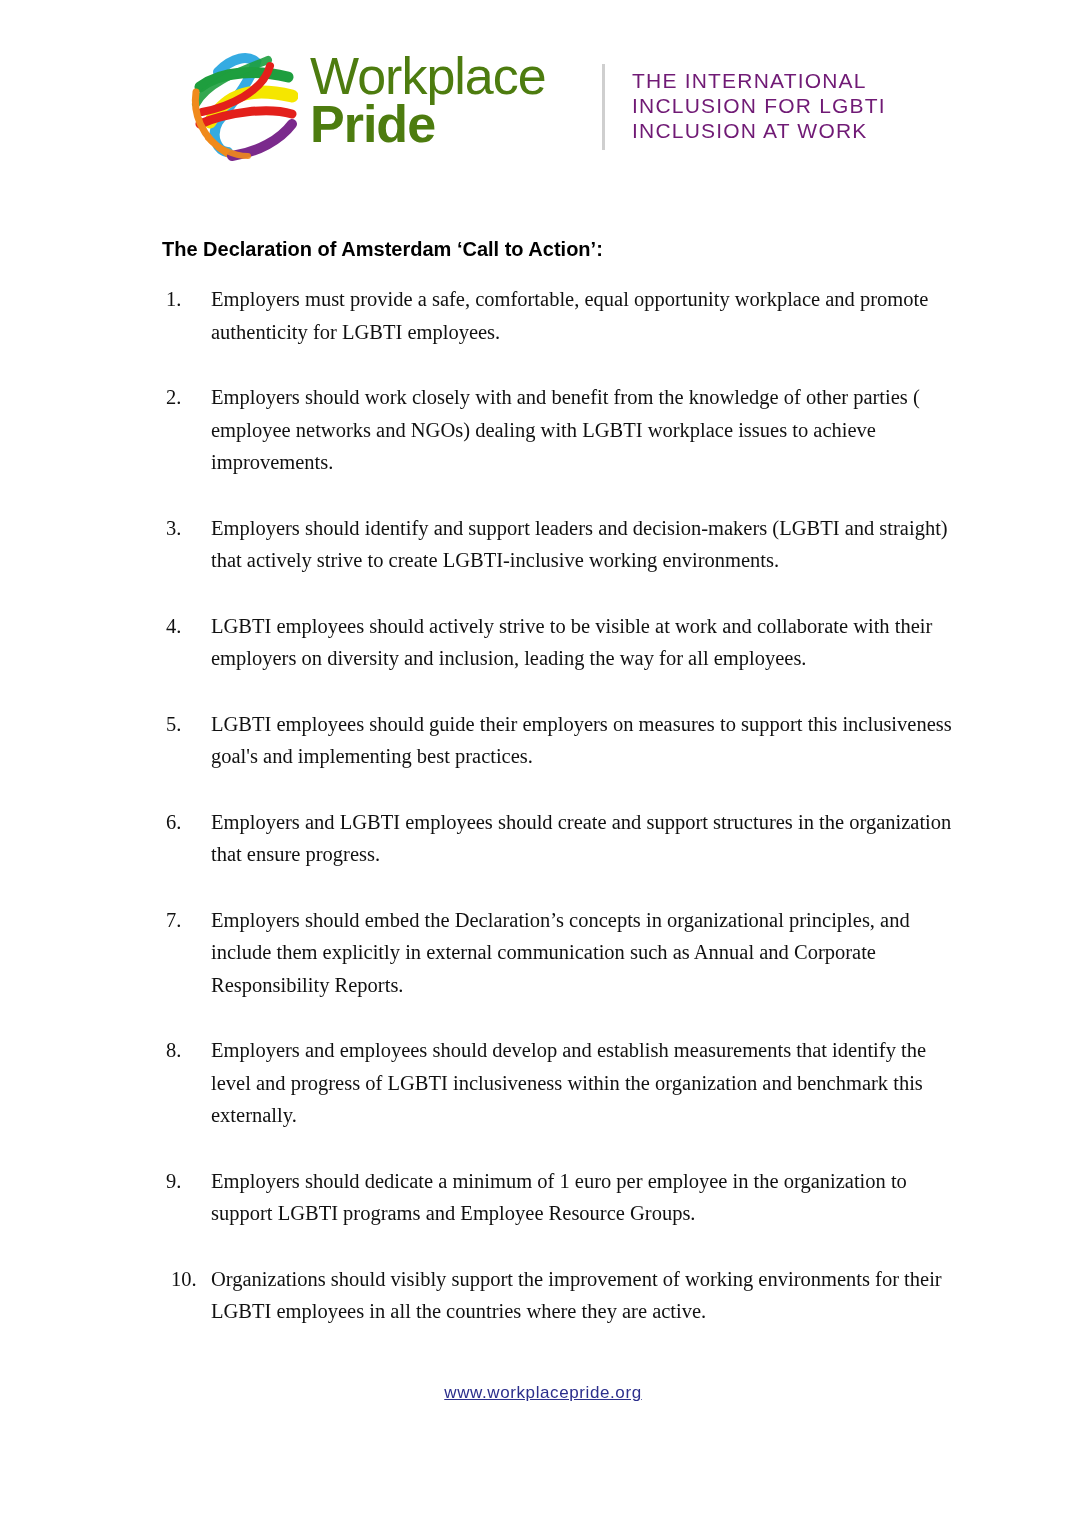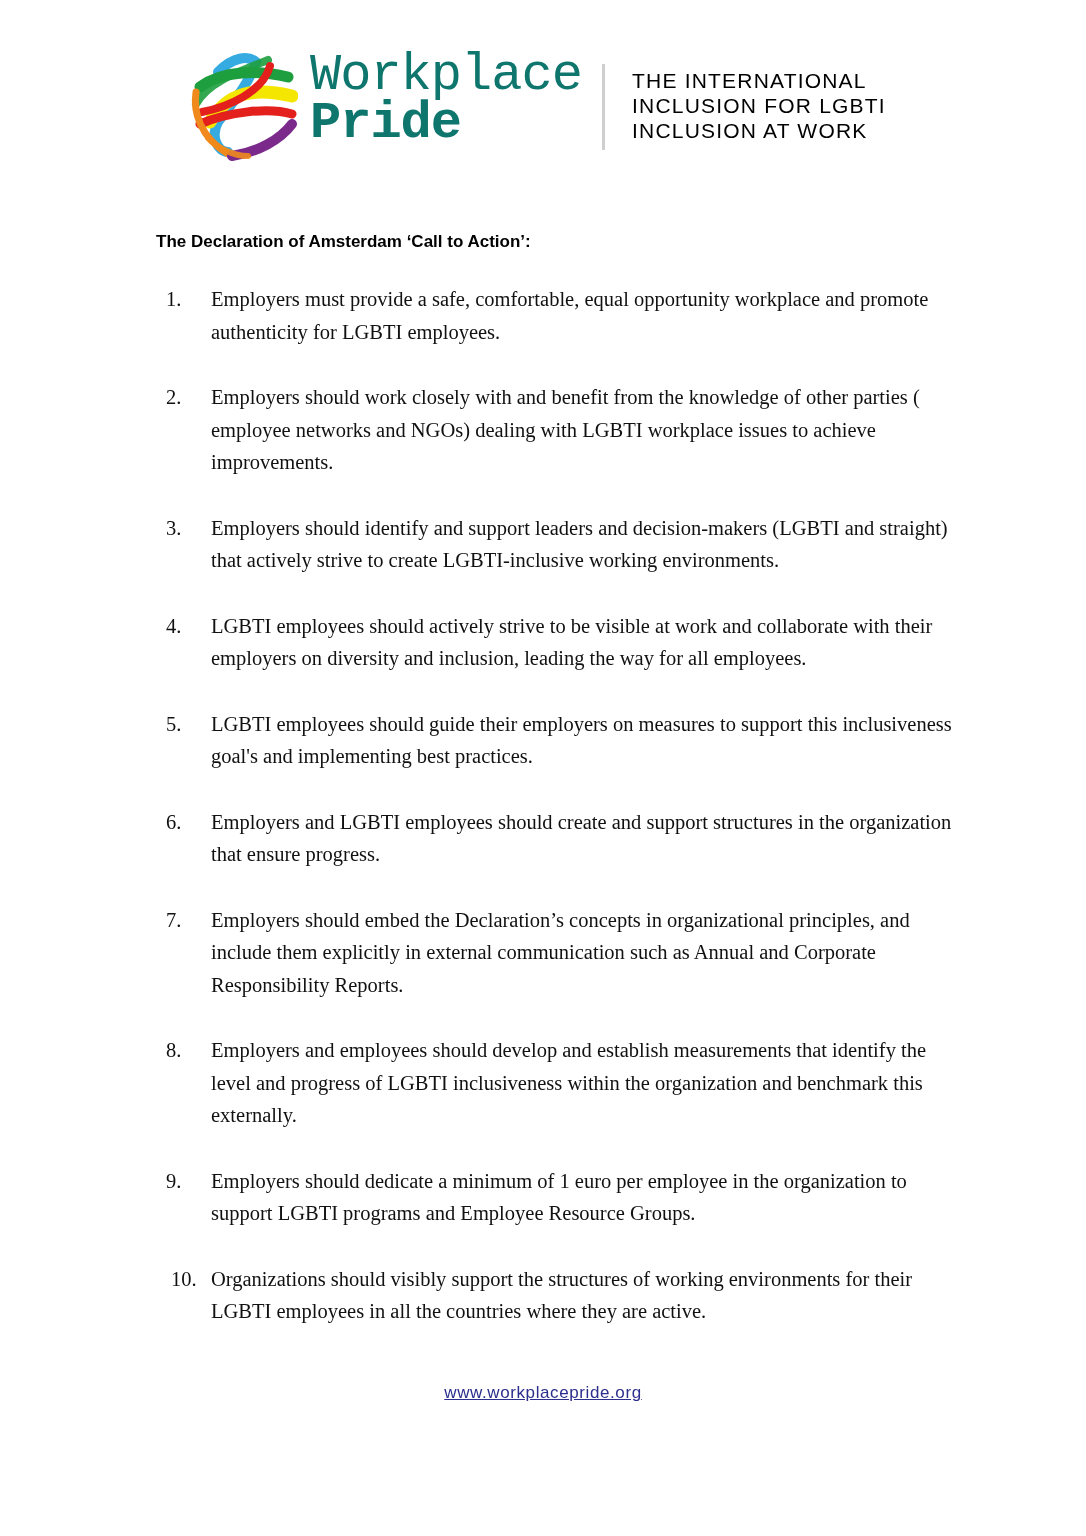--- a/index.html
+++ b/index.html
@@ -25,22 +25,22 @@
       position: absolute;
       left: 2px;
       top: 4px;
       width: 110px;
       height: 110px;
     }
     .logo-wordmark {
       position: absolute;
       left: 124px;
       top: 2px;
-      font-family: Liberation Mono, monospace;
-      color: #0f766e;
+      font-family: Liberation Sans, sans-serif;
+      color: #4d7c0f;
       line-height: 1;
     }
     .logo-word1 {
       display: block;
       font-size: 52px;
       font-weight: 400;
       letter-spacing: -1px;
     }
     .logo-word2 {
       display: block;
@@ -58,33 +58,33 @@
       background: #cfcfcf;
     }
     .tagline {
       position: absolute;
       left: 446px;
       top: 20px;
       font-family: "Liberation Sans", sans-serif;
       font-size: 21px;
       letter-spacing: 1.2px;
       line-height: 25px;
-      color: #000000;
+      color: #701a75;
     }
     .tagline span { display: block; }
 
     .doc-title {
       position: absolute;
       left: 146px;
       top: 222px;
       font-family: "Liberation Sans", sans-serif;
       font-weight: 700;
-      font-size: 17px;
+      font-size: 20px;
       color: #000000;
-      margin: 10px;
+      margin: 16px;
     }
 
     .items {
       position: absolute;
       left: 160px;
       top: 283px;
       width: 800px;
       margin: 0;
       padding: 0;
       list-style: none;
@@ -184,19 +184,19 @@
   <li class="item">
     <span class="item-num">8.</span>
     <span class="item-text">Employers and employees should develop and establish measurements that identify the level and progress of LGBTI inclusiveness within the organization and benchmark this externally.</span>
   </li>
   <li class="item">
     <span class="item-num">9.</span>
     <span class="item-text">Employers should dedicate a minimum of 1 euro per employee in the organization to support LGBTI programs and Employee Resource Groups.</span>
   </li>
   <li class="item two-digit">
     <span class="item-num">10.</span>
-    <span class="item-text">Organizations should visibly support the structures of working environments for their LGBTI employees in all the countries where they are active.</span>
+    <span class="item-text">Organizations should visibly support the improvement of working environments for their LGBTI employees in all the countries where they are active.</span>
   </li>
 </ol>
 
 <div class="footer-link">
   <a>www.workplacepride.org</a>
 </div>
 
 </body></html>

